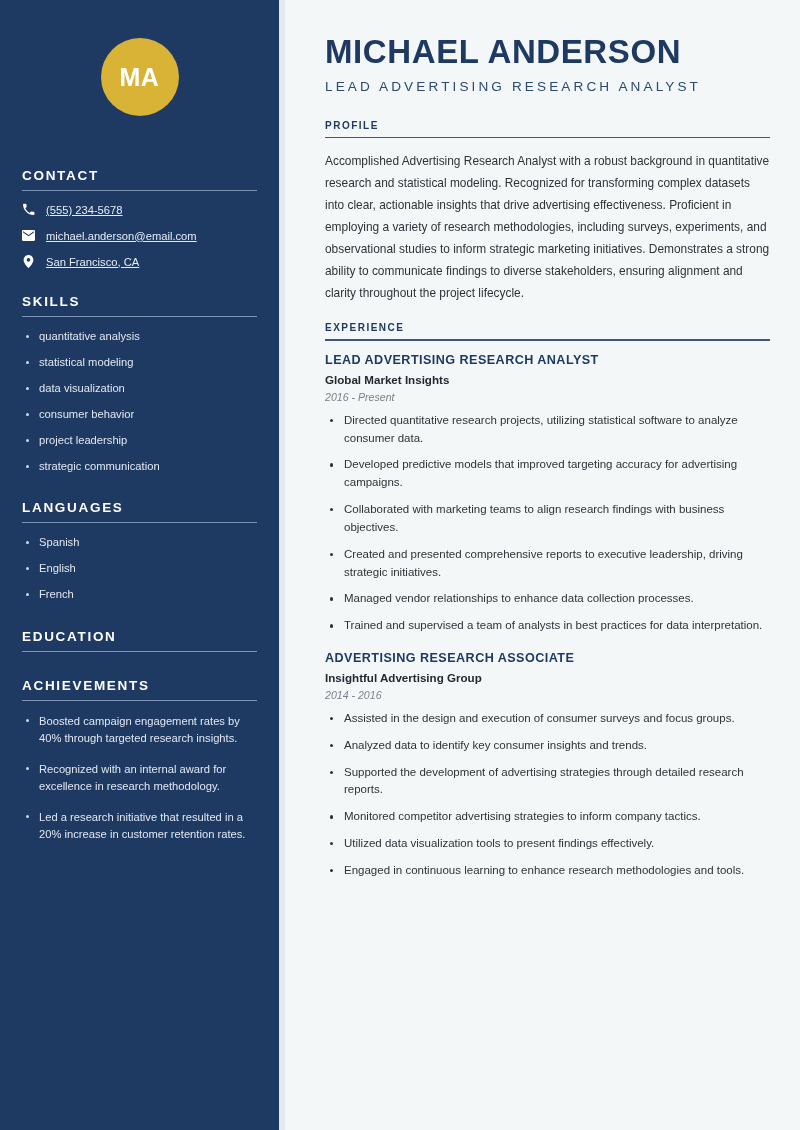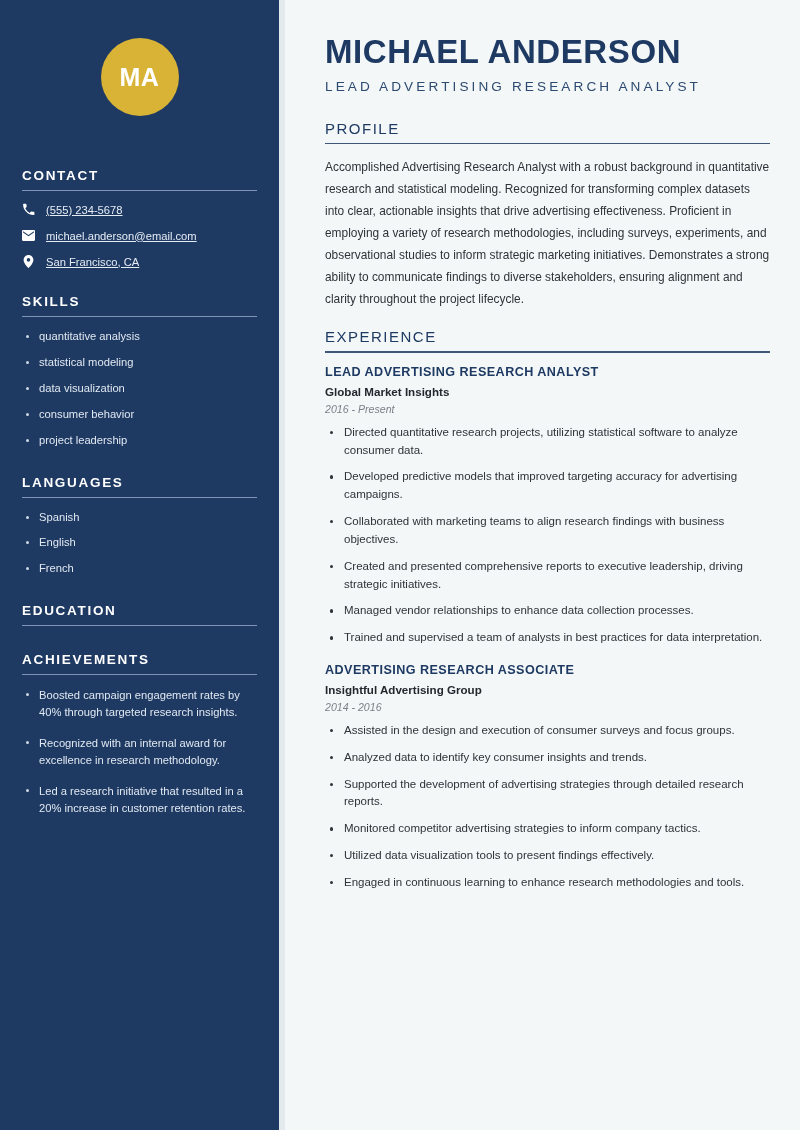--- a/index.html
+++ b/index.html
@@ -135,22 +135,22 @@
   .headline {
     font-size: 13.6px;
     color: #2d4a70;
     letter-spacing: 3.1px;
     margin-top: 8px;
     margin-bottom: 26px;
   }
 
   .main-section { margin-bottom: 0; }
   .main-title {
-    font-size: 15px;
-    font-weight: normal;
+    font-size: 10px;
+    font-weight: bold;
     letter-spacing: 1.5px;
     color: #1e3a63;
     padding-bottom: 6px;
   }
   .main-rule {
     height: 1.4px;
     background: #1e3a63;
     margin-bottom: 12px;
     opacity: 0.85;
   }
@@ -246,20 +246,21 @@
 
   <section class="side-section">
     <div class="side-title">SKILLS</div>
     <div class="side-rule"></div>
     <ul class="side-list">
       <li>quantitative analysis</li>
       <li>statistical modeling</li>
       <li>data visualization</li>
       <li>consumer behavior</li>
       <li>project leadership</li>
+      <li>strategic communication</li>
     </ul>
   </section>
 
   <section class="side-section">
     <div class="side-title">LANGUAGES</div>
     <div class="side-rule"></div>
     <ul class="side-list tight">
       <li>Spanish</li>
       <li>English</li>
       <li>French</li>

